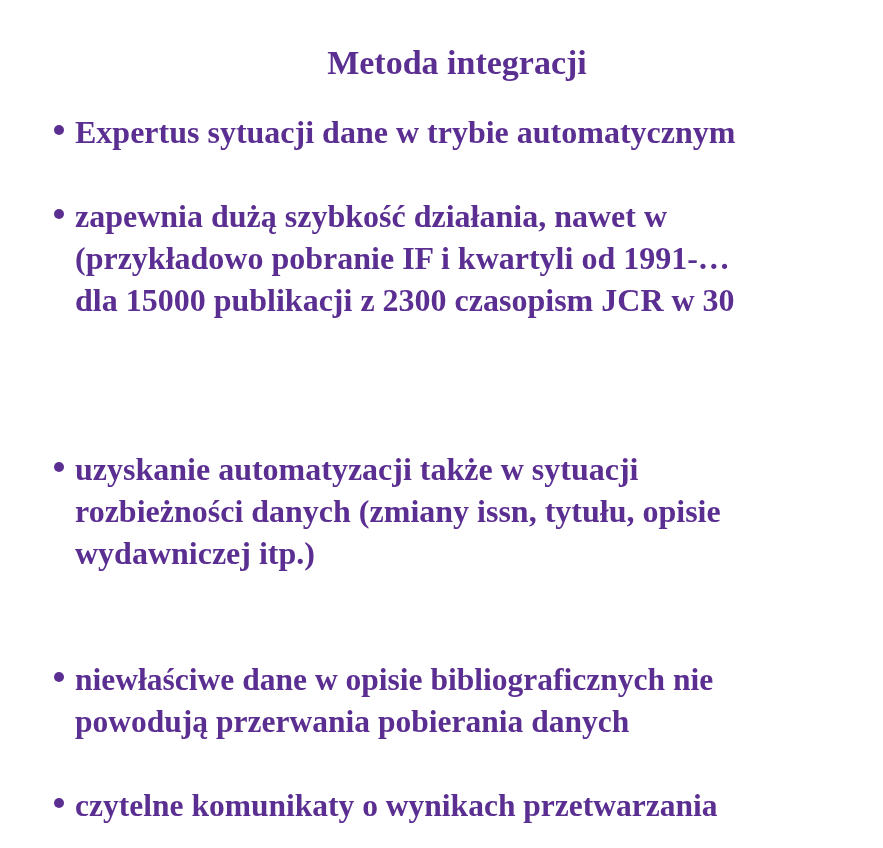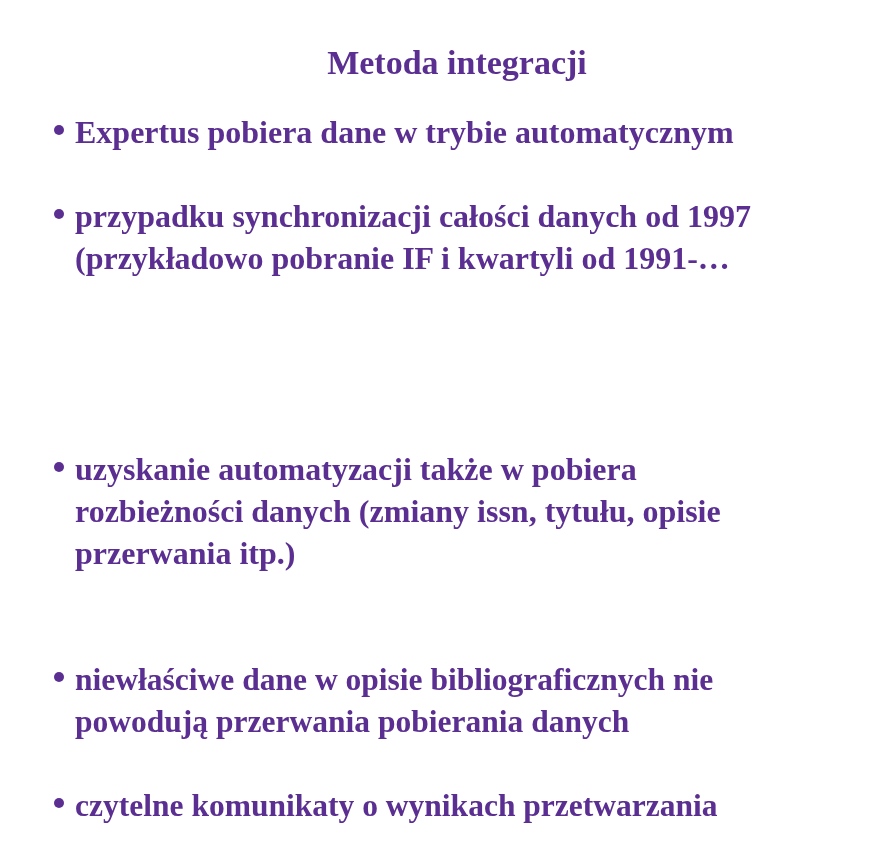--- a/index.html
+++ b/index.html
@@ -70,38 +70,39 @@
   </style>
 </head>
 <body>
 
 <h1 class="slide-title">Metoda integracji</h1>
 
 <ul class="bullet-list">
   <li class="bullet-item item-0">
     <span class="bullet-dot"></span>
     <span class="bullet-text">
-      <span class="line">Expertus pobiera dane w trybie automatycznym</span>
+      <span class="line">Expertus sytuacji dane w trybie automatycznym</span>
     </span>
   </li>
 
   <li class="bullet-item item-1">
     <span class="bullet-dot"></span>
     <span class="bullet-text">
-      <span class="line">przypadku synchronizacji całości danych od 1997</span>
+      <span class="line">zapewnia dużą szybkość działania, nawet w</span>
       <span class="line">(przykładowo pobranie IF i kwartyli od 1991-…</span>
+      <span class="line">dla 15000 publikacji z 2300 czasopism JCR w 30</span>
     </span>
   </li>
 
   <li class="bullet-item item-2">
     <span class="bullet-dot"></span>
     <span class="bullet-text">
-      <span class="line">uzyskanie automatyzacji także w pobiera</span>
+      <span class="line">uzyskanie automatyzacji także w sytuacji</span>
       <span class="line">rozbieżności danych (zmiany issn, tytułu, opisie</span>
-      <span class="line">przerwania itp.)</span>
+      <span class="line">wydawniczej itp.)</span>
     </span>
   </li>
 
   <li class="bullet-item item-3">
     <span class="bullet-dot"></span>
     <span class="bullet-text">
       <span class="line">niewłaściwe dane w opisie bibliograficznych nie</span>
       <span class="line">powodują przerwania pobierania danych</span>
     </span>
   </li>

